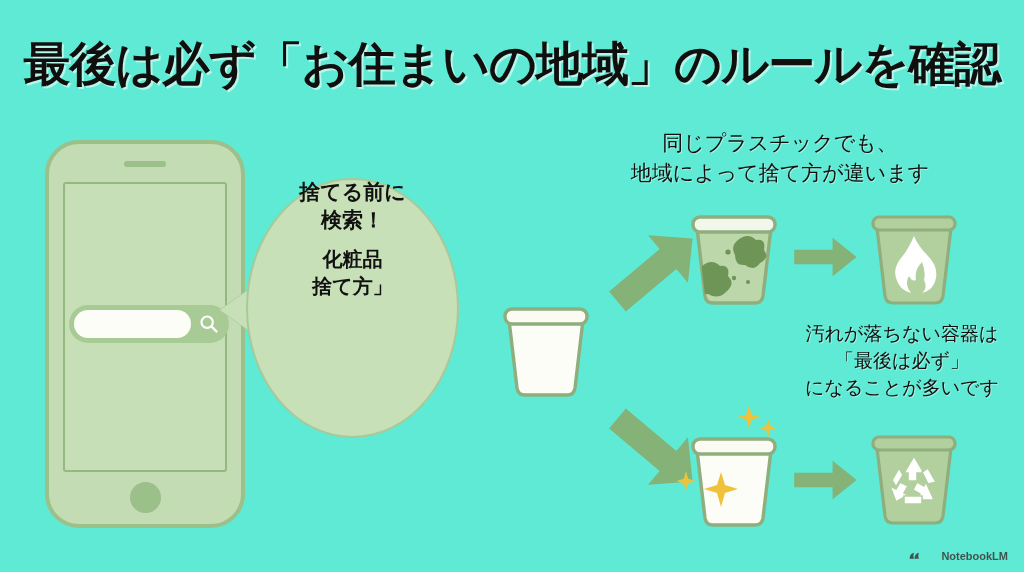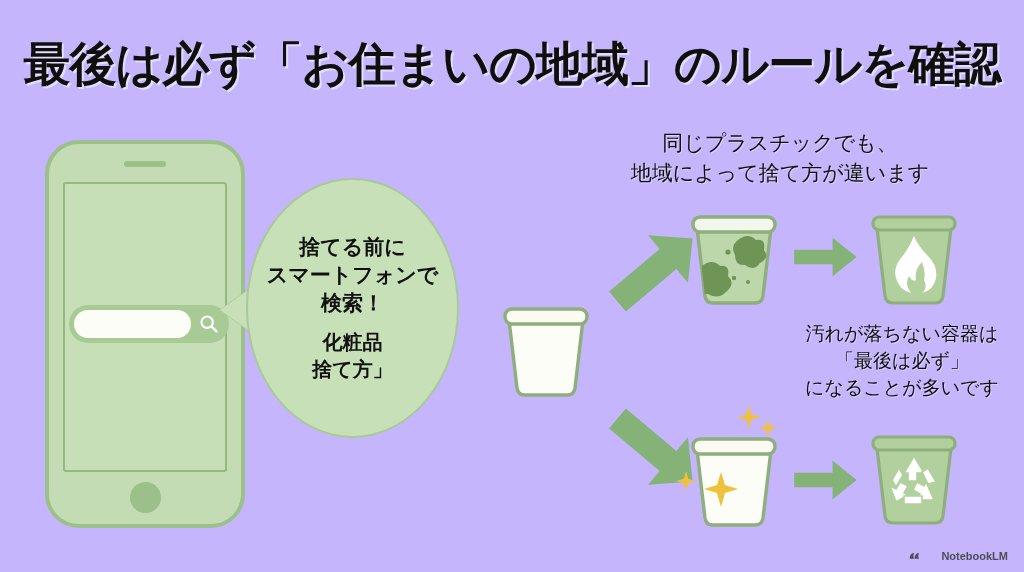--- a/index.html
+++ b/index.html
@@ -5,21 +5,21 @@
 <style>
   html, body {
     margin: 0;
     padding: 0;
     background: #ffffff;
   }
   #canvas {
     position: relative;
     width: 1024px;
     height: 572px;
-    background: #c4b5fd;
+    background: #5eead4;
     overflow: hidden;
     font-family: "Liberation Sans", "DejaVu Sans", sans-serif;
   }
 
   
   .title {
     position: absolute;
     left: 0;
     top: 36px;
     width: 1024px;
@@ -127,21 +127,20 @@
     border: 2px solid #a9c998;
     border-radius: 50% / 50%;
     box-sizing: border-box;
   }
   .bubble-text {
     position: absolute;
     inset: 0;
     display: flex;
     flex-direction: column;
     align-items: center;
-    justify-content: center;
     color: #111111;
     font-weight: 700;
     text-align: center;
   }
   .bubble-line-a {
     font-size: 21px;
     line-height: 28px;
   }
   .bubble-gap { height: 12px; }
   .bubble-line-b {
@@ -213,21 +212,20 @@
       </svg>
     </div>
     <div class="phone-home"></div>
   </div>
 
   <div class="bubble">
     <div class="bubble-tail"></div>
     <div class="bubble-body"></div>
     <div class="bubble-text">
       <div class="bubble-line-a">捨てる前に</div>
-      <div class="bubble-line-a">スマートフォンで</div>
       <div class="bubble-line-a">検索！</div>
       <div class="bubble-gap"></div>
       <div class="bubble-line-b">化粧品</div>
       <div class="bubble-line-b">捨て方」</div>
     </div>
   </div>
 
   <div class="note note-top">
     <div>同じプラスチックでも、</div>
     <div>地域によって捨て方が違います</div>

